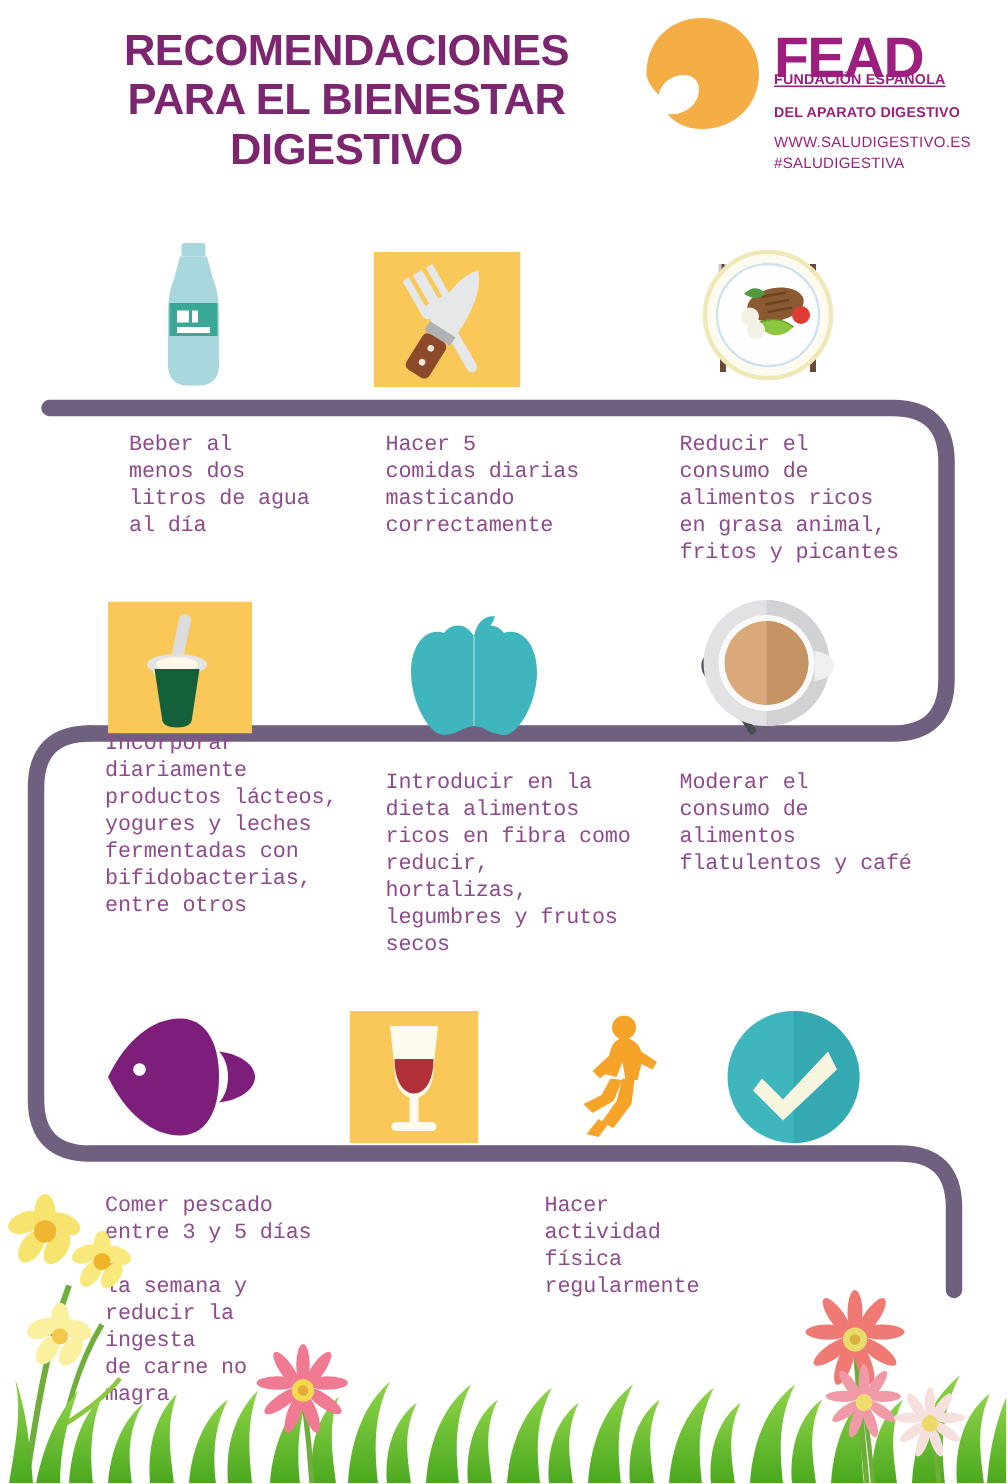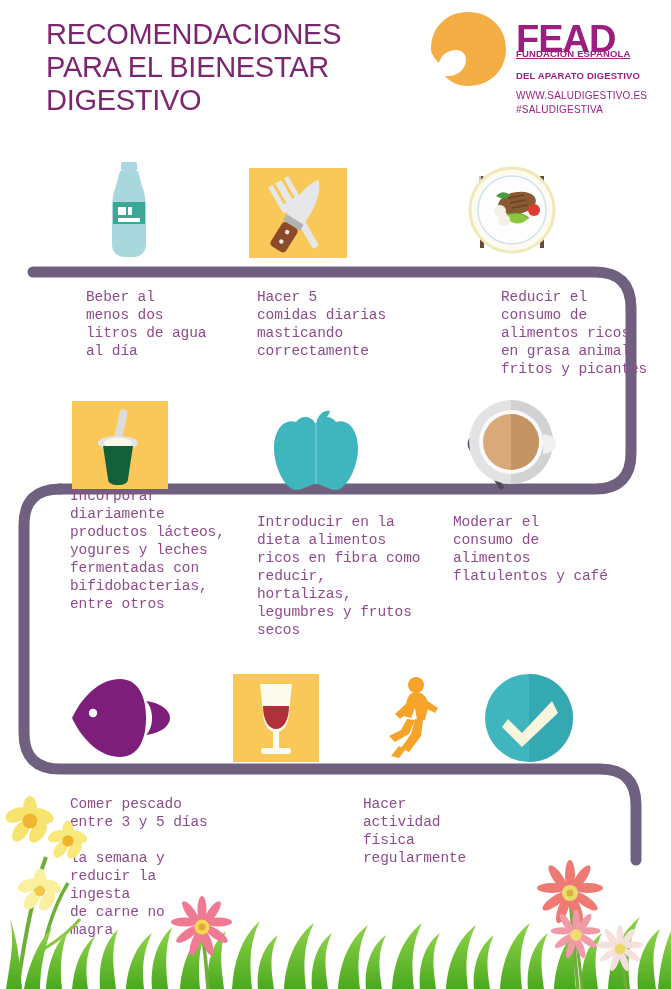--- a/index.html
+++ b/index.html
@@ -14,24 +14,25 @@
     width: 671px; height: 989px;
     background: #ffffff;
     overflow: hidden;
   }
 
   
   #header { position: absolute; left: 0; top: 0; width: 671px; height: 130px; }
   #title {
     position: absolute; left: 46px; top: 18px; width: 370px;
     color: #7d2670;
-    font-weight: normal;
+    font-weight: bold;
     font-size: 29px;
     line-height: 33px;
     letter-spacing: -0.3px;
+    text-align: center;
   }
   #logo-block { position: absolute; left: 428px; top: 8px; width: 230px; height: 110px; }
   #logo-mark { position: absolute; left: 0px; top: 2px; width: 80px; height: 78px; }
   #fead-word {
     position: absolute; left: 88px; top: 12px;
     color: #9c1f7f; font-weight: bold; font-size: 38px;
     line-height: 38px; letter-spacing: -1px;
   }
   #fead-sub1, #fead-sub2 {
     position: absolute; left: 88px;
@@ -154,21 +155,21 @@
   </svg>
 
   <div class="tip-text" style="left:86px;  top:288px; width:140px;">Beber al
 menos dos
 litros de agua
 al día</div>
   <div class="tip-text" style="left:257px; top:288px; width:160px;">Hacer 5
 comidas diarias
 masticando
 correctamente</div>
-  <div class="tip-text" style="left:453px; top:288px; width:160px;margin-left:48px;">Reducir el
+  <div class="tip-text" style="left:453px; top:288px; width:160px;">Reducir el
 consumo de
 alimentos ricos
 en grasa animal,
 fritos y picantes</div>
 
   <svg class="icon-box" style="left:72px; top:401px; width:96px; height:88px;" viewBox="0 0 96 88">
     <rect x="0" y="0" width="96" height="88" fill="#fac858"></rect>
     <rect x="44" y="8" width="8" height="40" rx="4" fill="#dcdcdc" transform="rotate(12 48 28)"></rect>
     <ellipse cx="45" cy="46" rx="15" ry="7" fill="#e8e8e8"></ellipse>
     <path d="M26 40 L66 40 L62 46 L30 46 Z" fill="#d8d8d8"></path>

